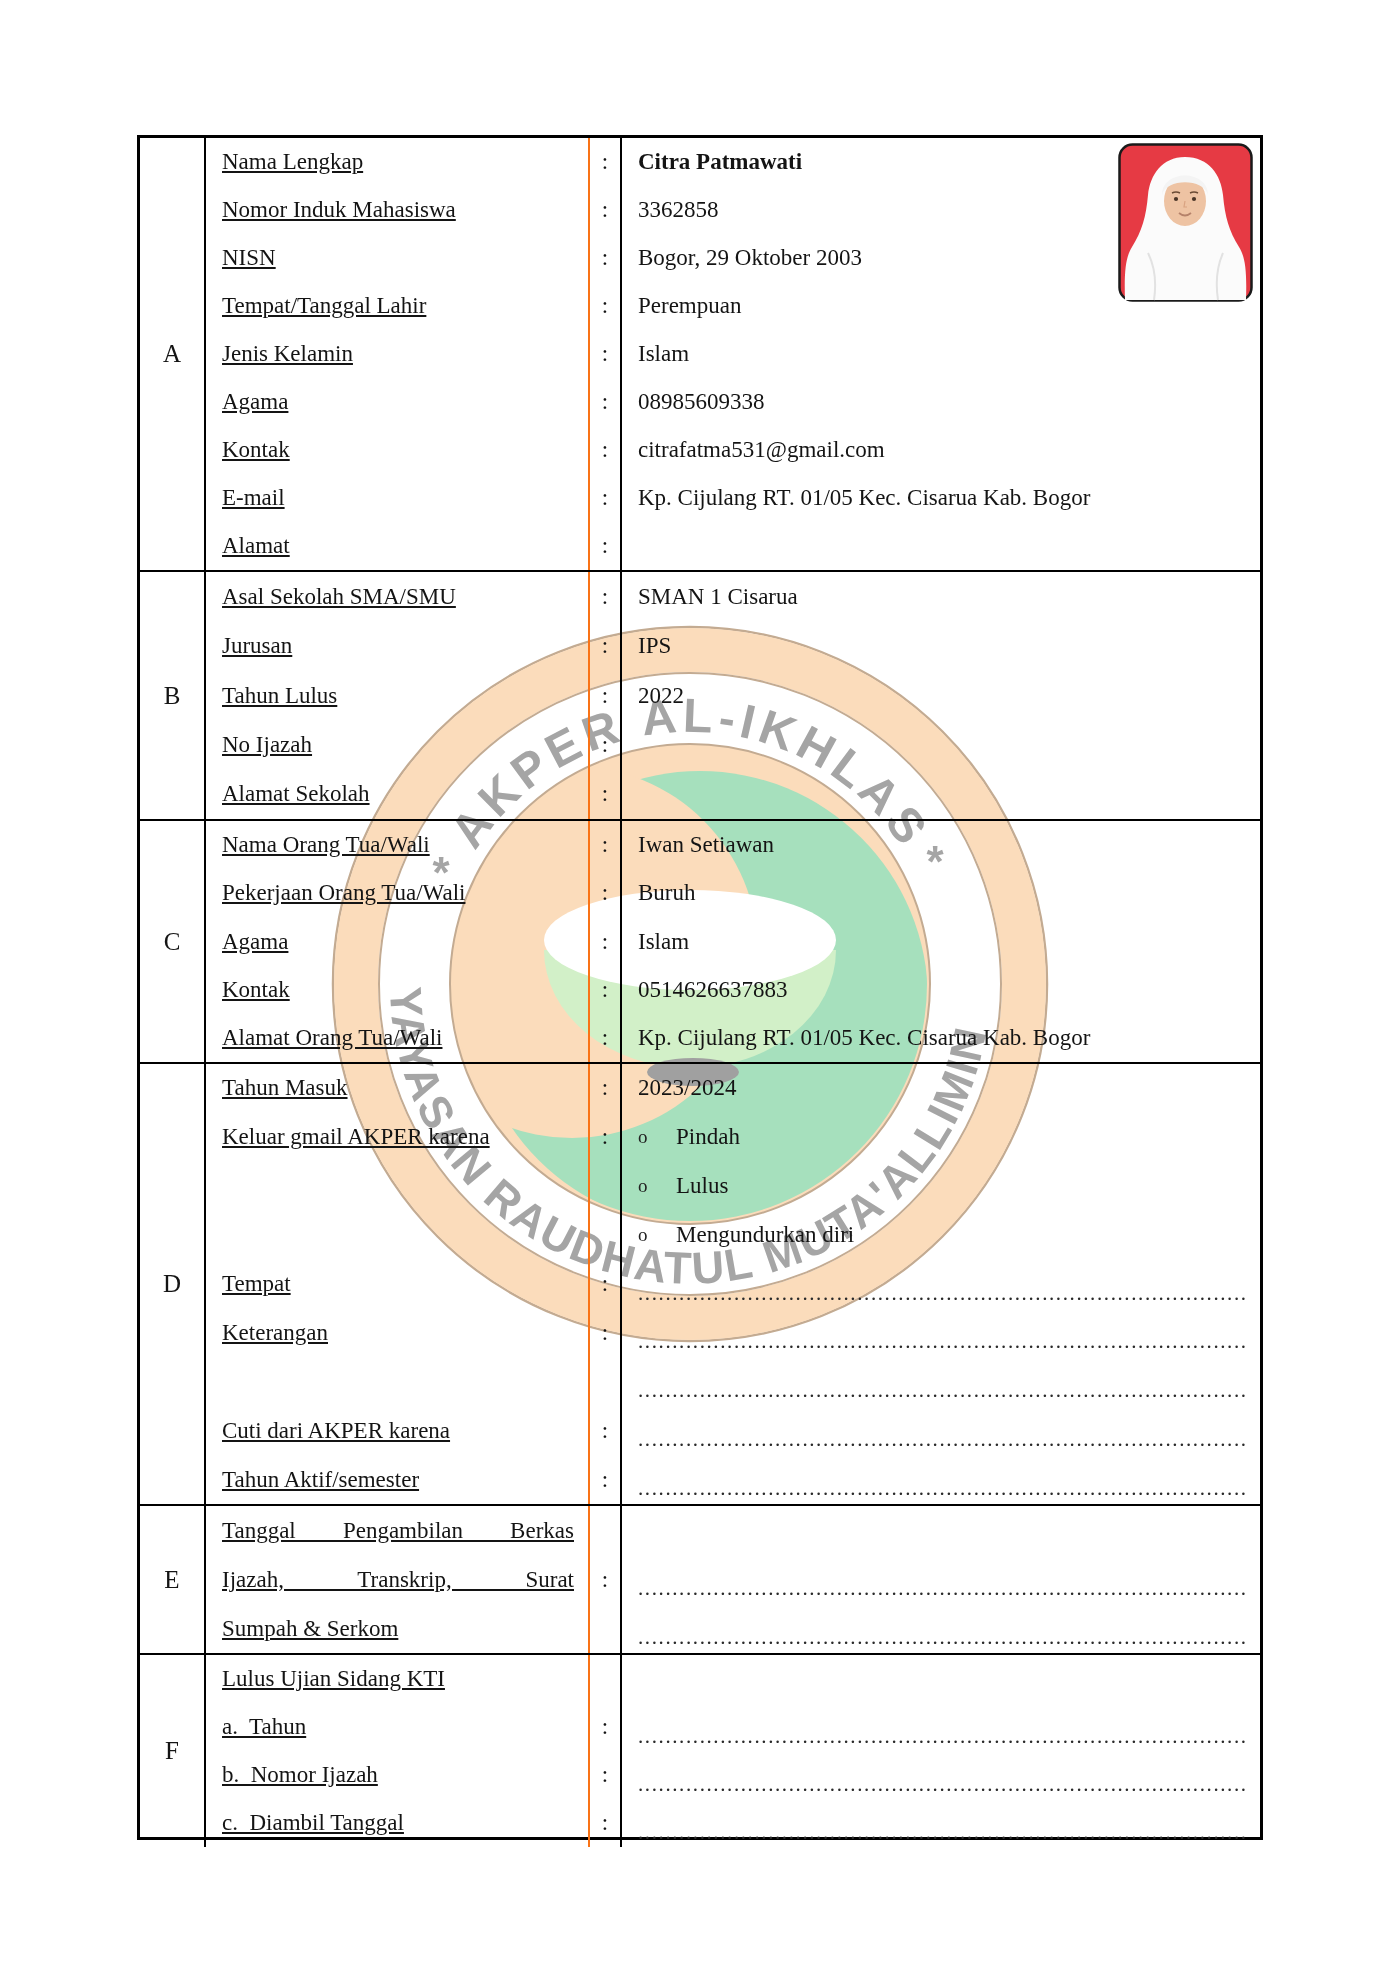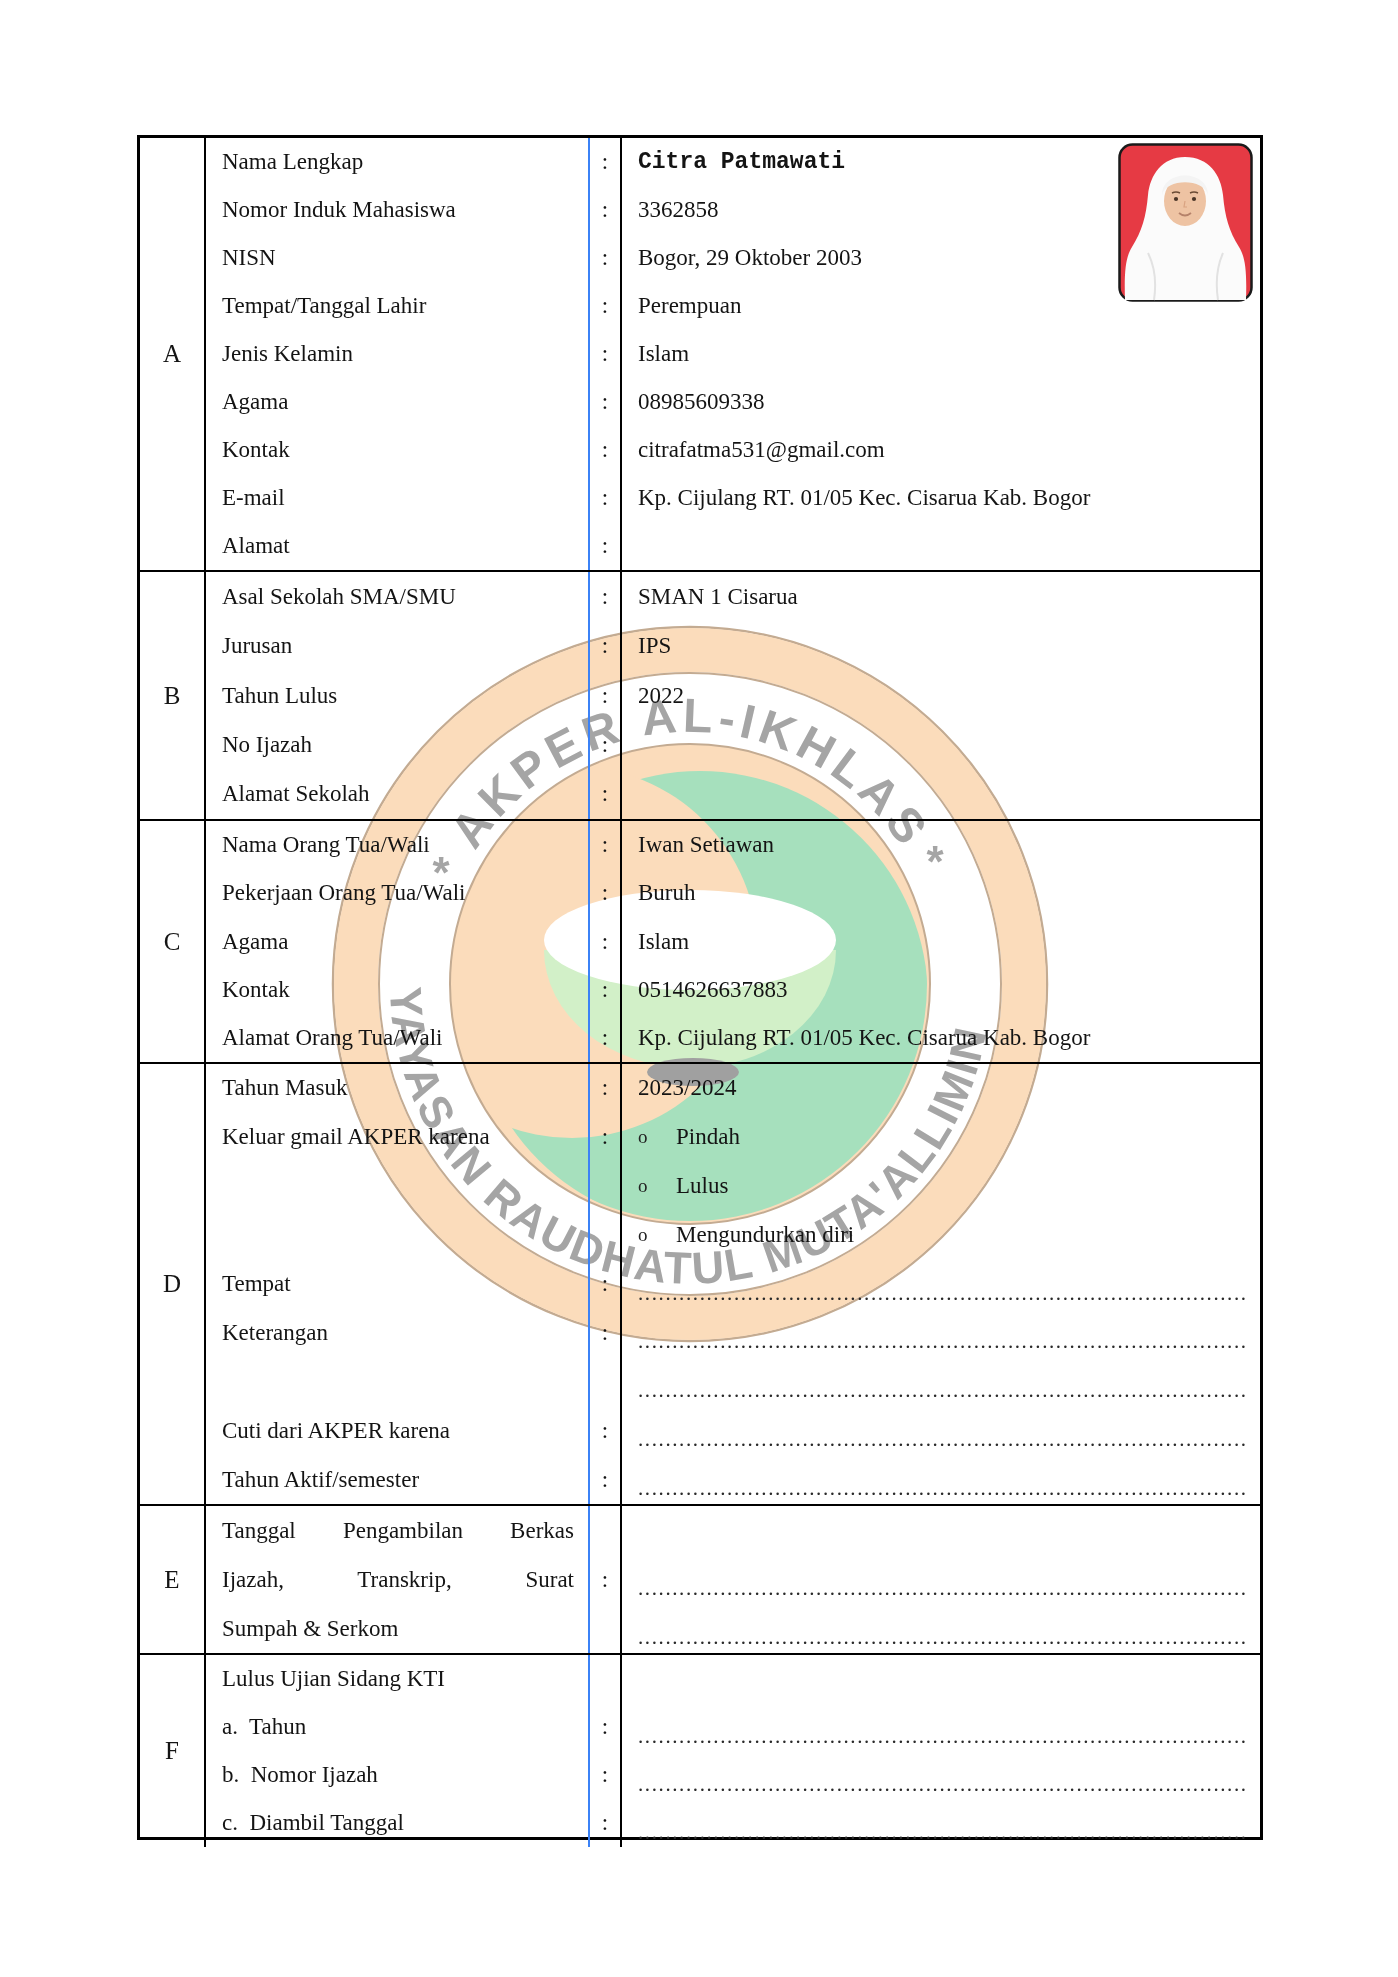--- a/index.html
+++ b/index.html
@@ -17,27 +17,27 @@
   .tbl{position:absolute;left:137px;top:135px;width:1126px;height:1705px;border:3px solid #000;
        box-sizing:border-box;display:flex;flex-direction:column;z-index:1;}
   .sec{display:flex;box-sizing:border-box;}
   .sec + .sec{border-top:2px solid #000;}
   .sec-A{flex:0 0 432px;} .sec-B{flex:0 0 249px;} .sec-C{flex:0 0 243px;}
   .sec-D{flex:0 0 442px;} .sec-E{flex:0 0 149px;} .sec-F{flex:0 0 194px;}
   .letter{width:64px;flex:0 0 64px;border-right:2px solid #000;display:flex;align-items:center;
           justify-content:center;font-size:25px;}
   .rows{flex:1;display:flex;flex-direction:column;min-width:0;}
   .row{flex:1;display:flex;align-items:center;min-height:0;}
-  .lbl{width:384px;flex:0 0 384px;box-sizing:border-box;border-right:2px solid #3b82f6;align-self:stretch;
-       display:flex;align-items:center;padding-left:16px;padding-right:14px;font-size:23px;white-space:pre-wrap;}
+  .lbl{width:384px;flex:0 0 384px;box-sizing:border-box;border-right:2px solid #f97316;align-self:stretch;
+       display:flex;align-items:center;padding-left:16px;padding-right:14px;font-size:23px;white-space:pre-wrap;text-decoration:underline;}
   .just{display:block;width:100%;text-align:justify;text-align-last:justify;}
   .col{width:32px;flex:0 0 32px;box-sizing:border-box;border-right:2px solid #000;align-self:stretch;
        display:flex;align-items:center;justify-content:center;font-size:23px;}
   .val{flex:1;display:flex;align-items:center;padding-left:16px;padding-right:14px;font-size:23px;min-width:0;}
-  .bold{font-weight:700;font-family:Liberation Mono, monospace;}
+  .bold{font-weight:700;}
   .bullet{display:inline-block;width:18px;margin-right:20px;font-size:19px;color:#222;}
   .dots{flex:1;overflow:hidden;white-space:nowrap;font-size:21px;letter-spacing:1.6px;color:#2a2a2a;
         transform:translateY(9px);}
   .dots::after{content:"..................................................................................................................................................................................................";}
 
   
   .photo{position:absolute;left:1118px;top:143px;width:135px;height:159px;z-index:2;}
 </style>
 </head>
 <body>

